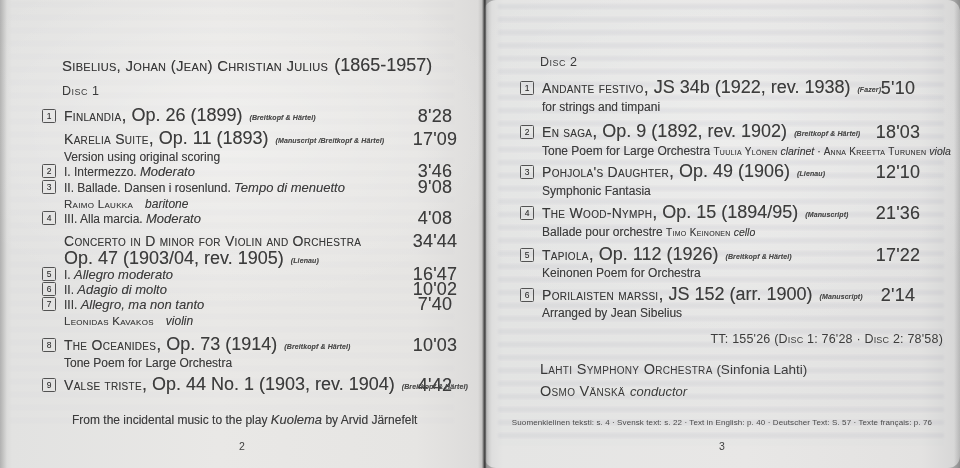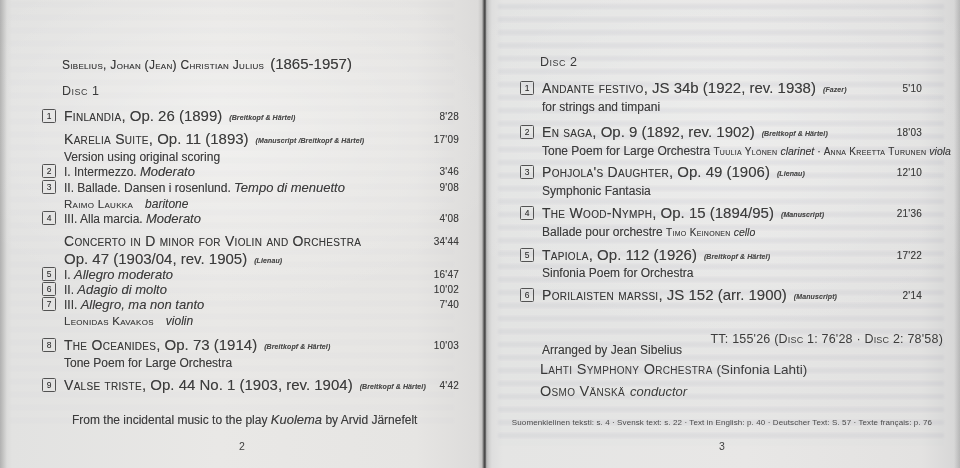--- a/index.html
+++ b/index.html
@@ -14,20 +14,21 @@
     left:0; width:484px;
     background:
       radial-gradient(ellipse 420px 260px at 46% 28%, rgba(255,255,255,0.35) 0%, rgba(255,255,255,0) 70%),
       linear-gradient(90deg,#d3d3d2 0%, #e2e2e1 2.5%, #e9e8e6 45%, #e6e5e3 86%, #dcdbda 99%);
   }
   .page-right {
     left:484px; width:476px;
     background:
       radial-gradient(ellipse 420px 280px at 50% 30%, rgba(255,255,255,0.30) 0%, rgba(255,255,255,0) 72%),
       linear-gradient(90deg,#d9d9d9 0%, #e5e5e4 4%, #e8e7e6 55%, #e3e2e1 92%, #d5d5d5 100%);
+    border-radius: 12px;
   }
   .spine {
     position:absolute; top:0; left:478px; width:14px; height:468px; z-index:5;
     background: linear-gradient(90deg,
       rgba(0,0,0,0) 0%, rgba(0,0,0,0.10) 28%, rgba(30,30,30,0.72) 44%,
       rgba(40,40,40,0.85) 50%, rgba(90,90,90,0.25) 62%, rgba(0,0,0,0.05) 80%, rgba(0,0,0,0) 100%);
   }
   .edge-left { position:absolute; left:0; top:0; width:7px; height:468px;
     background:linear-gradient(90deg, rgba(0,0,0,0.16), rgba(0,0,0,0)); }
   .edge-right { position:absolute; right:0; top:0; width:6px; height:468px;
@@ -47,37 +48,37 @@
          text-shadow:0 0 0.5px rgba(70,70,70,0.45); }
   .page-left  .row { left:42px; right:25px; }
   .page-right .row { left:36px; right:38px; }
   .tracknum {
     flex:none; width:12px; height:12px; margin-right:8px; margin-top:2px;
     border:1px solid #525252; border-radius:1.5px;
     font-size:8.5px; line-height:12px; text-align:center; color:#333;
   }
   .tracknum:empty { border-color:transparent; }
   .body { flex:1; min-width:0; white-space:nowrap; }
-  .dur { flex:none; width:48px; text-align:right; font-size:10px; padding-top:1px;
+  .dur { flex:none; width:48px; text-align:center; font-size:18px; padding-top:1px;
          letter-spacing:0.2px; }
   .work-name { font-variant:small-caps; font-size:14px; letter-spacing:0.3px; color:#393939; }
-  .work-detail { font-size:15px; }
+  .work-detail { font-size:18px; }
   .pub { font-size:7px; font-style:italic; font-weight:bold; color:#4a4a4a;
          margin-left:7px; position:relative; top:-1px; letter-spacing:0.1px; }
   .mvt-pre, .sub-text { font-size:12px; }
   .tempo, .it { font-style:italic; font-size:13px; }
   .perf-name { font-variant:small-caps; font-size:11.5px; letter-spacing:0.3px; }
   .perf-role { font-style:italic; font-size:12px; margin-left:12px; }
   .inline-name { font-variant:small-caps; font-size:10px; letter-spacing:0.3px; }
   .inline-role { font-style:italic; font-size:10.5px; margin-left:3px; }
   .inline-sep { font-size:10.5px; }
   .composer-line { position:absolute; left:62px; top:55px; white-space:nowrap;
                    text-shadow:0 0 0.5px rgba(70,70,70,0.5); }
-  .composer-name { font-variant:small-caps; font-size:12px; letter-spacing:0.3px; color:#383838; }
-  .composer-dates { font-size:15px; margin-left:6px; }
+  .composer-name { font-variant:small-caps; font-size:15px; letter-spacing:0.3px; color:#383838; }
+  .composer-dates { font-size:18px; margin-left:6px; }
   .disc-label { position:absolute; font-variant:small-caps; font-size:12.5px;
                 letter-spacing:0.5px; color:#3a3a3a; }
   .tt-line { position:absolute; font-variant:small-caps; font-size:12.5px;
              letter-spacing:0.2px; white-space:nowrap; }
   .credit { position:absolute; left:56px; white-space:nowrap; }
   .credit-sc { font-variant:small-caps; font-size:14.5px; letter-spacing:0.3px; color:#383838; }
   .credit-rest { font-size:13.5px; }
   .credit-role { font-style:italic; font-size:13px; margin-left:5px; }
   .lang-index { position:absolute; left:0; right:0; top:418px; text-align:center;
                 font-size:8px; color:#4a4a4a; letter-spacing:0.1px; }
@@ -230,29 +231,29 @@
       <span class="body"><span class="sub-text">Ballade pour orchestre </span><span class="inline-name">Timo Keinonen</span><span class="inline-role">cello</span></span>
     </div>
 
     <div class="row" style="top:246px;">
       <span class="tracknum">5</span>
       <span class="body"><span class="work-name">Tapiola</span><span class="work-detail">, Op. 112 (1926)</span><span class="pub">(Breitkopf &amp; Härtel)</span></span>
       <span class="dur">17'22</span>
     </div>
     <div class="row" style="top:263px;">
       <span class="tracknum"></span>
-      <span class="body"><span class="sub-text">Sinfonia Poem for Orchestra</span></span>
+      <span class="body"><span class="sub-text">Keinonen Poem for Orchestra</span></span>
     </div>
 
     <div class="row" style="top:286px;">
       <span class="tracknum">6</span>
       <span class="body"><span class="work-name">Porilaisten marssi</span><span class="work-detail">, JS 152 (arr. 1900)</span><span class="pub">(Manuscript)</span></span>
       <span class="dur">2'14</span>
     </div>
-    <div class="row" style="top:303px;margin-top:37px;">
+    <div class="row" style="top:303px;">
       <span class="tracknum"></span>
       <span class="body"><span class="sub-text">Arranged by Jean Sibelius</span></span>
     </div>
 
     <div class="tt-line" style="right:17px; top:332px;">TT: 155'26 (Disc 1: 76'28 · Disc 2: 78'58)</div>
 
     <div class="credit" style="top:360px;">
       <span class="credit-sc">Lahti Symphony Orchestra</span><span class="credit-rest"> (Sinfonia Lahti)</span>
     </div>
     <div class="credit" style="top:382px;">

